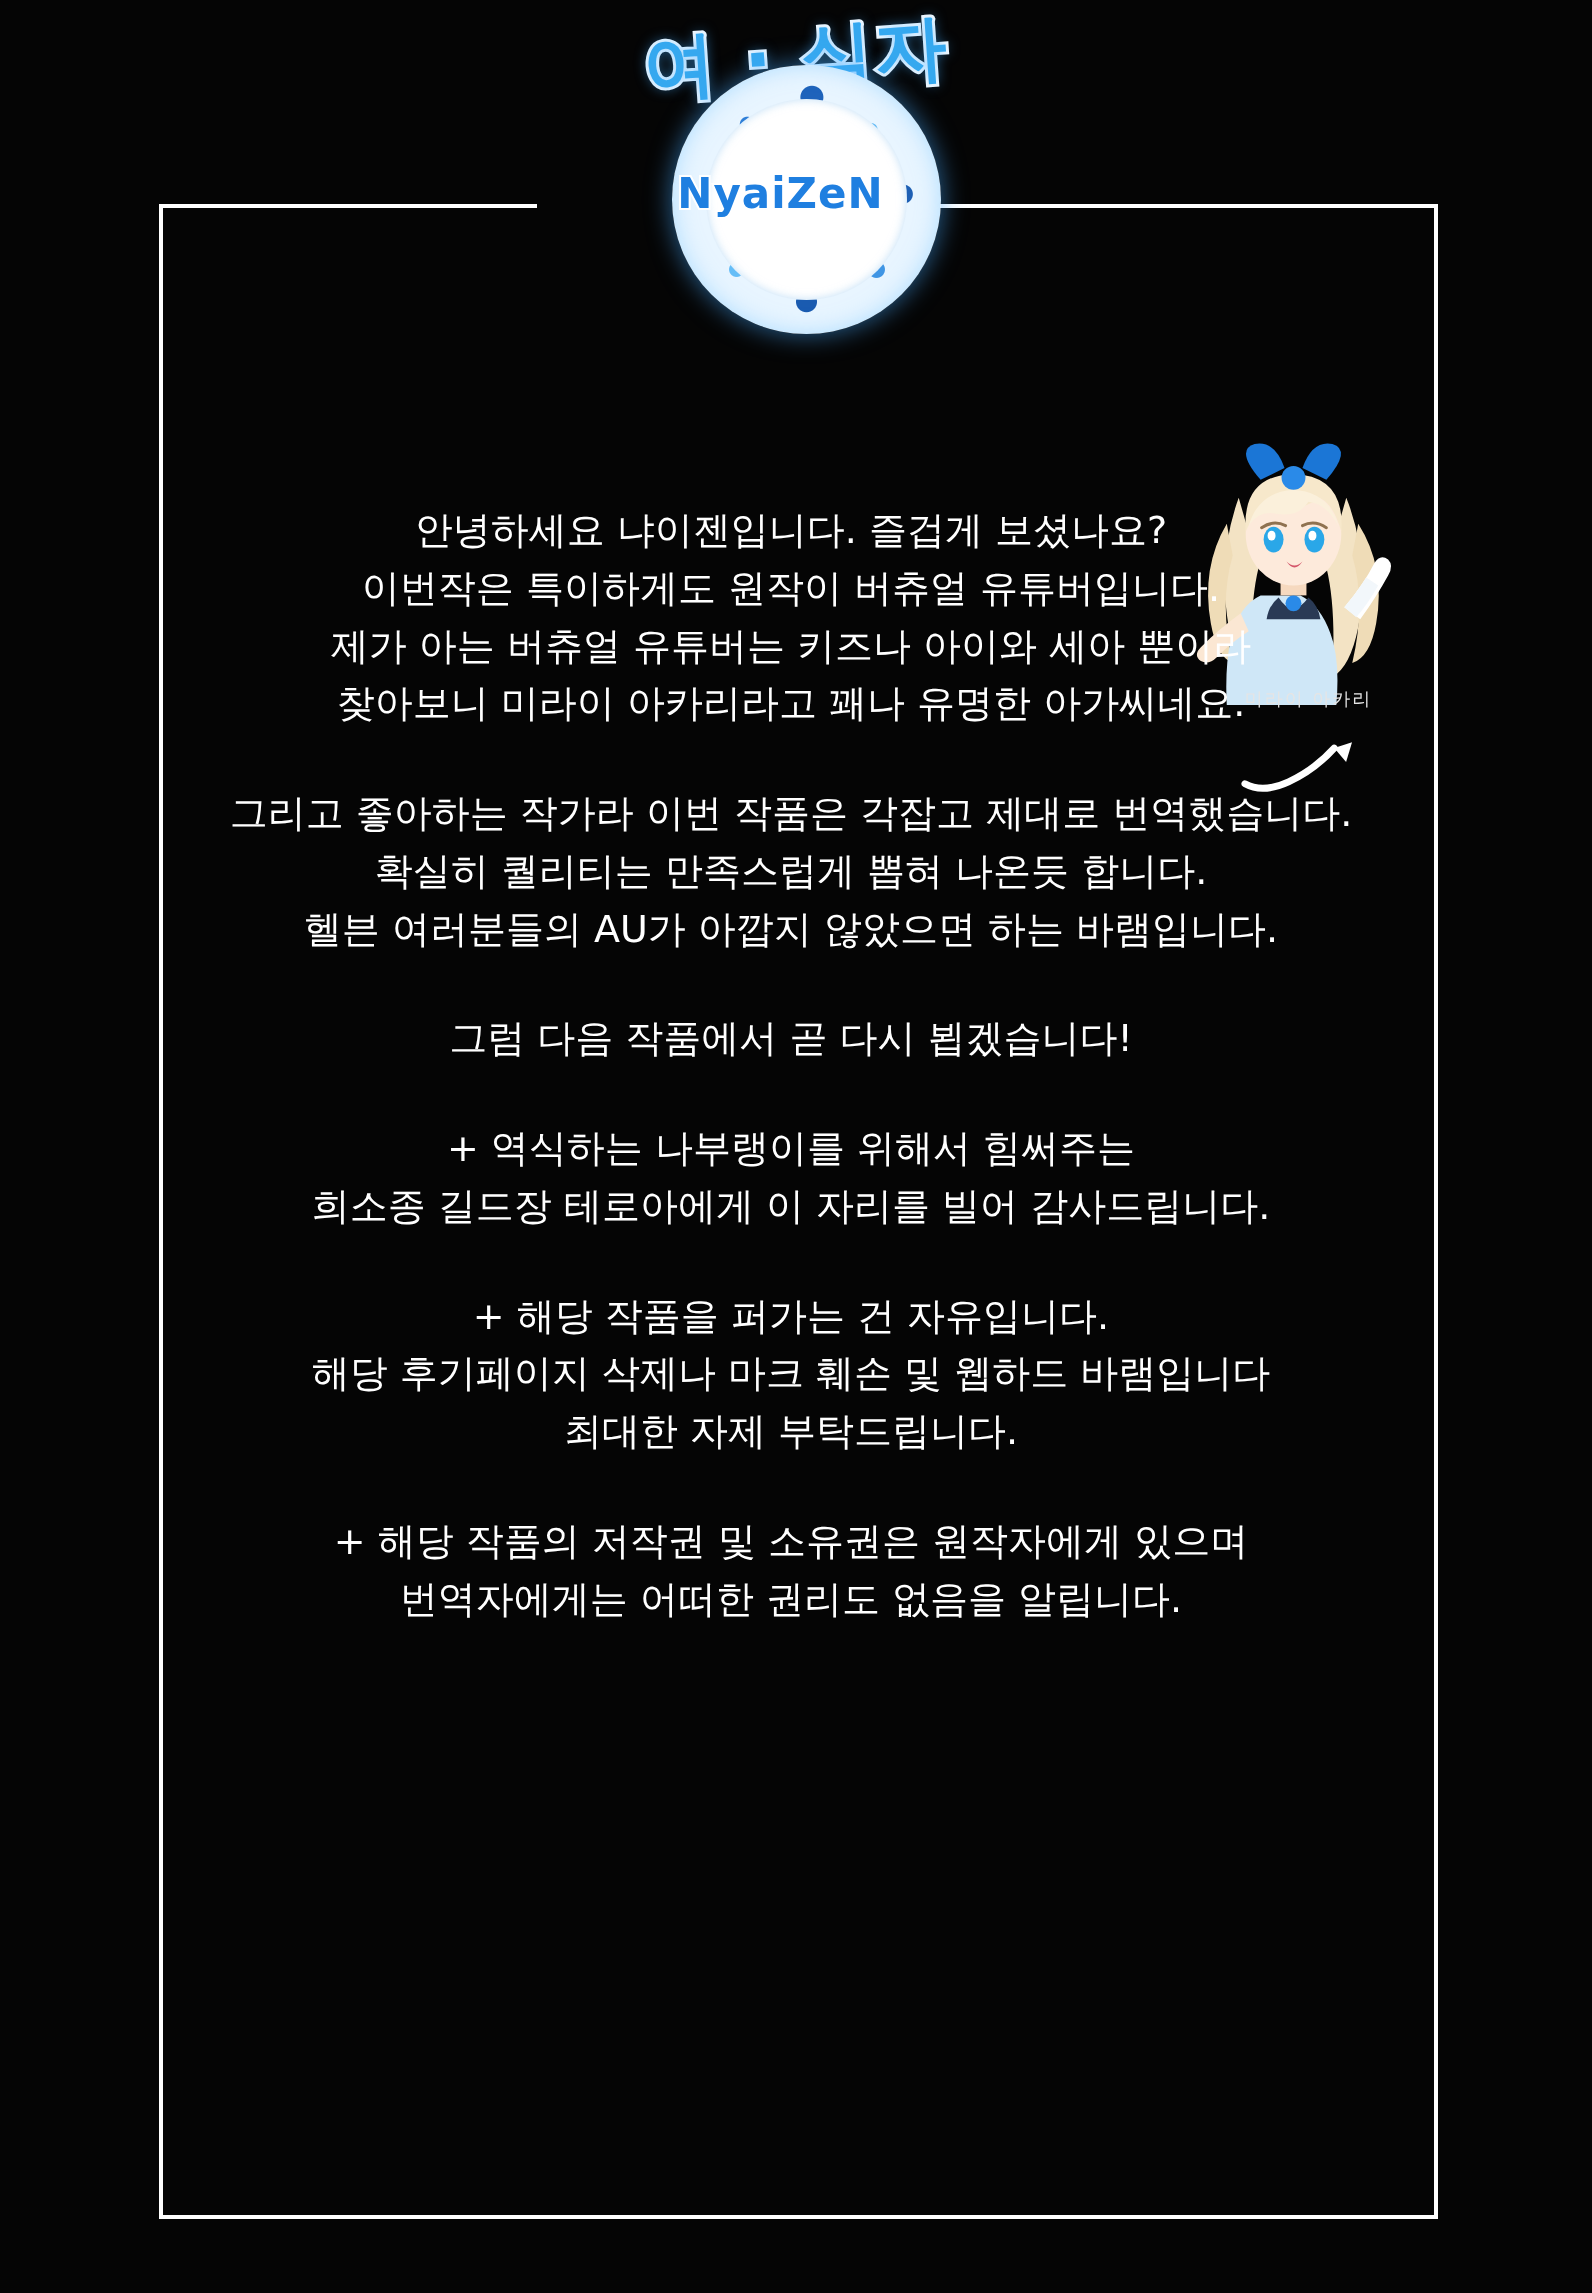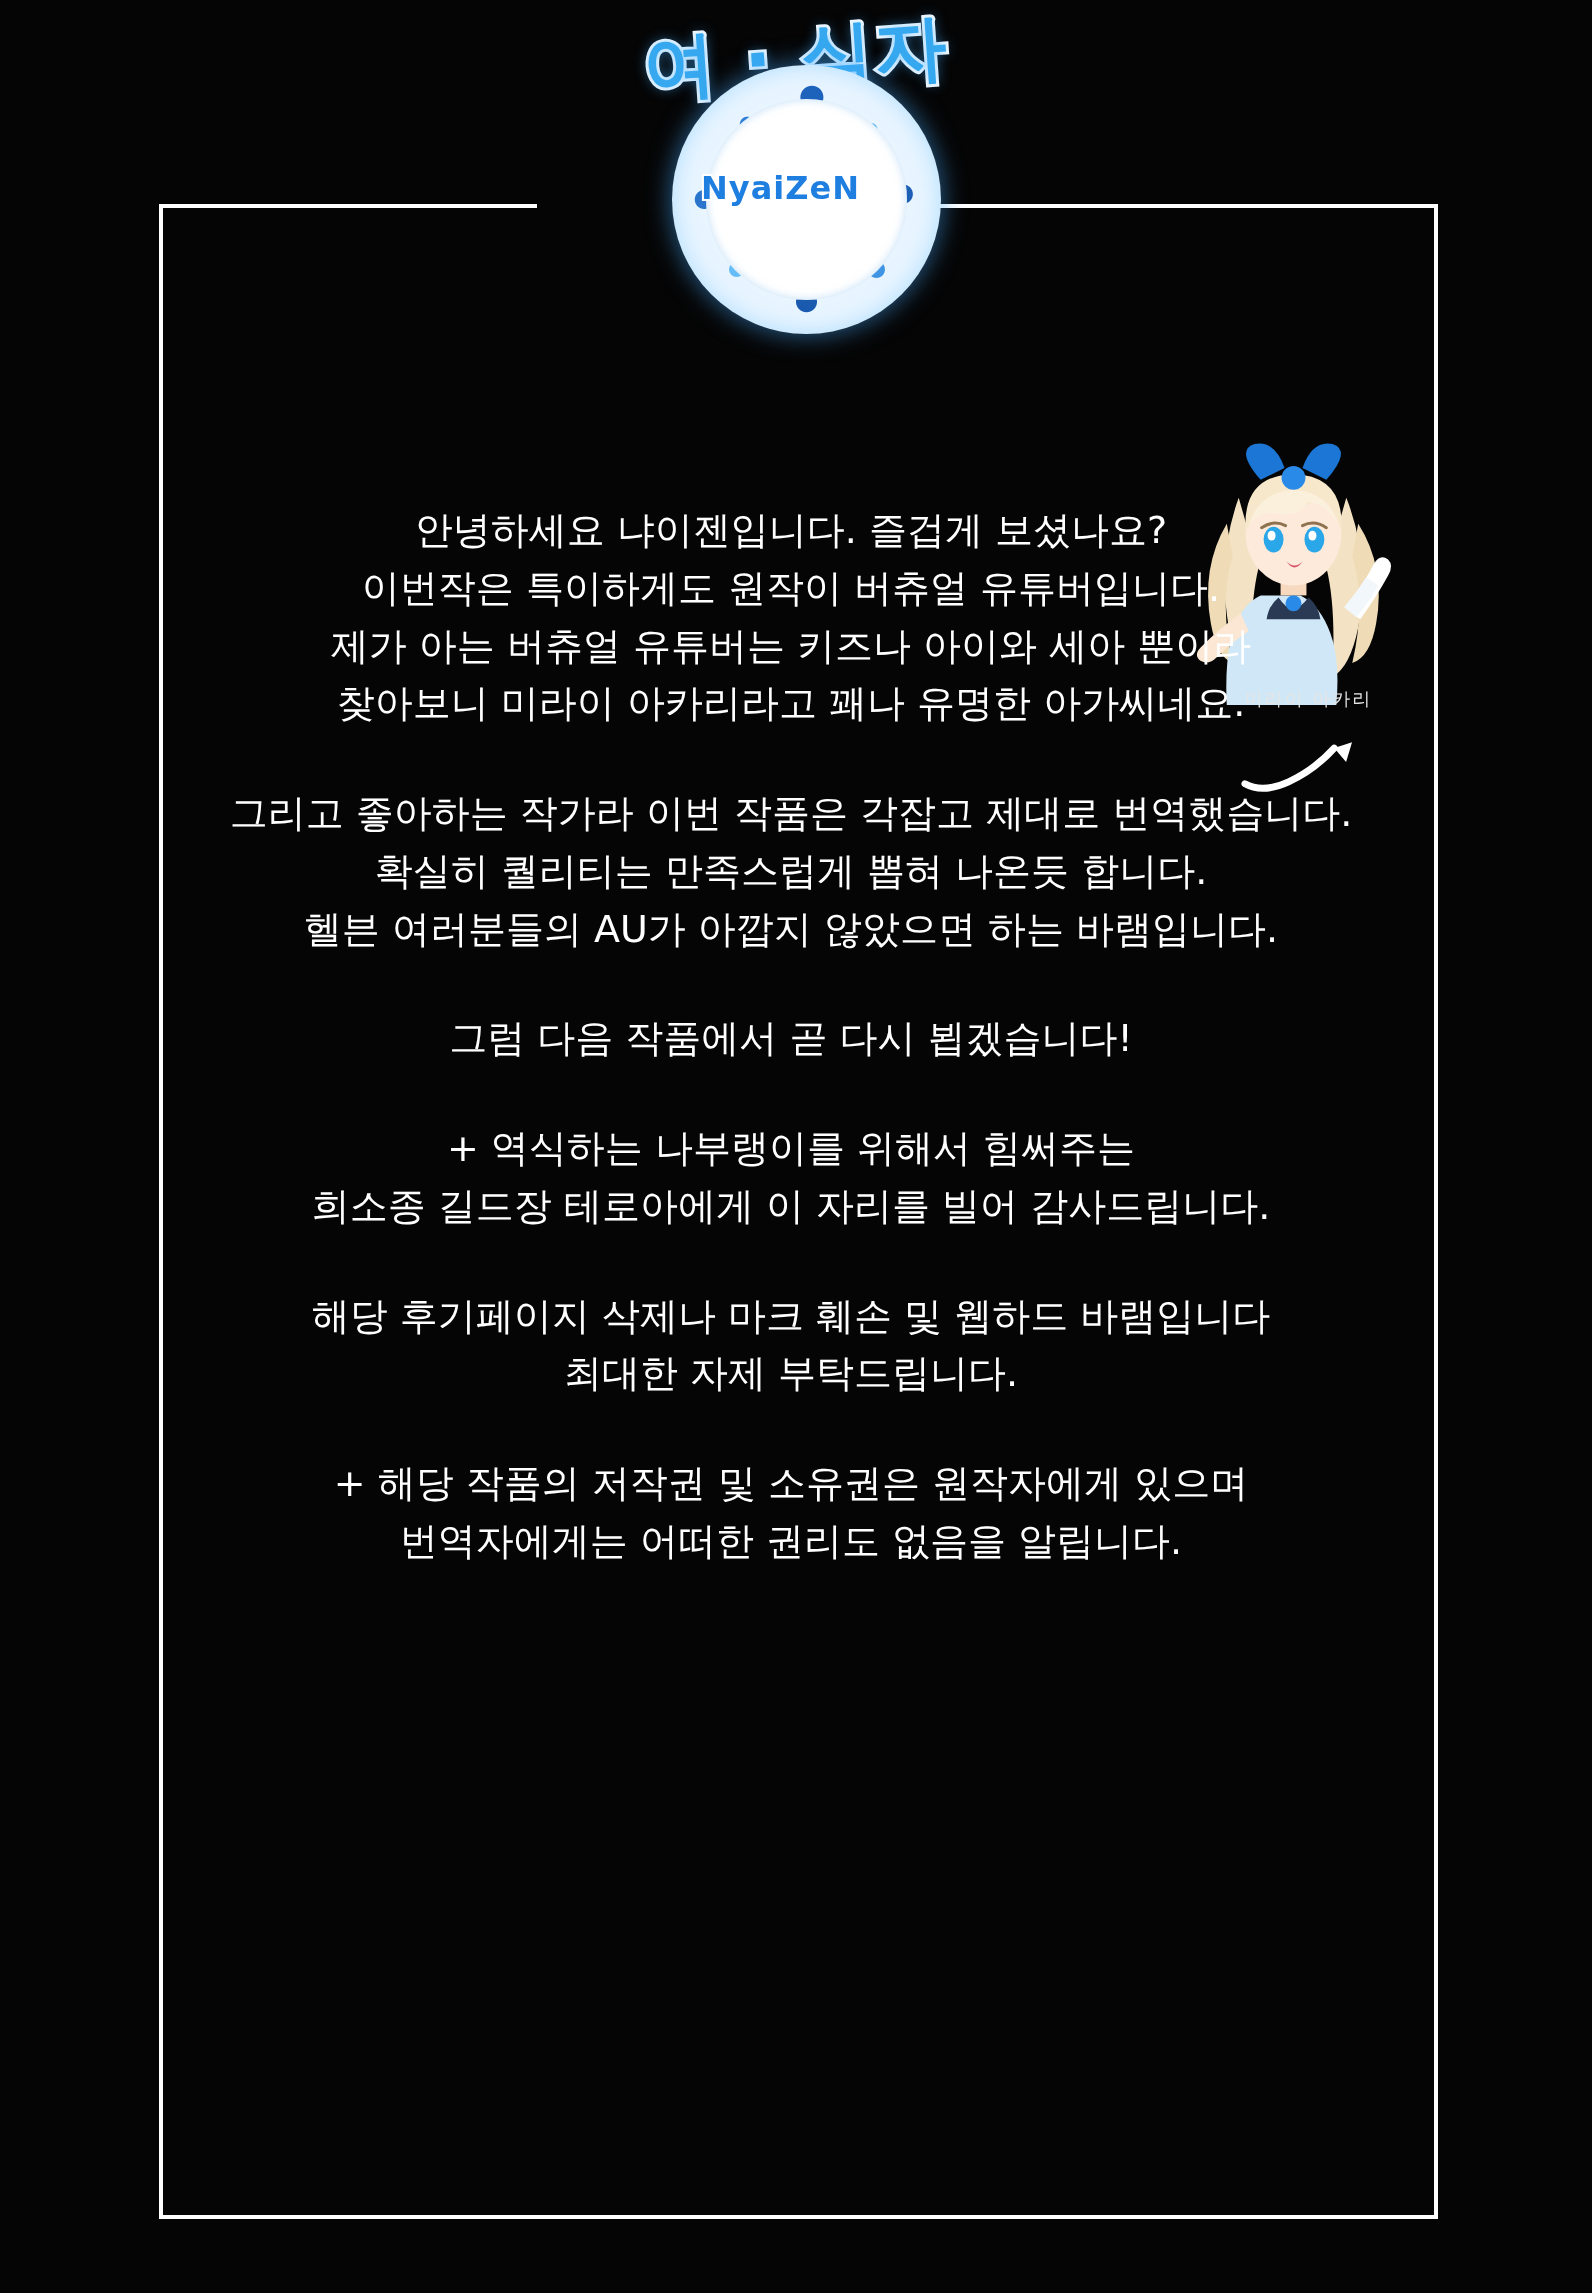--- a/index.html
+++ b/index.html
@@ -97,21 +97,21 @@
     border-radius: 50%;
     background: #ffffff;
     box-shadow: inset 0 0 10px rgba(150,200,240,0.6);
   }
   .logo-name {
     position: absolute;
     left: 55px;
     top: 159px;
     width: 217px;
     text-align: center;
-    font-size: 32px;
+    font-size: 42px;
     font-weight: 900;
     letter-spacing: 1px;
     color: #1f7fe0;
     -webkit-text-stroke: 4px #ffffff;
     paint-order: stroke fill;
     z-index: 3;
   }
 
   
   .content {
@@ -242,20 +242,21 @@
     <div class="para">
       <div class="line">그럼 다음 작품에서 곧 다시 뵙겠습니다!</div>
     </div>
 
     <div class="para">
       <div class="line">+ 역식하는 나부랭이를 위해서 힘써주는</div>
       <div class="line">희소종 길드장 테로아에게 이 자리를 빌어 감사드립니다.</div>
     </div>
 
     <div class="para">
+      <div class="line">+ 해당 작품을 퍼가는 건 자유입니다.</div>
       <div class="line">해당 후기페이지 삭제나 마크 훼손 및 웹하드 바램입니다</div>
       <div class="line">최대한 자제 부탁드립니다.</div>
     </div>
 
     <div class="para">
       <div class="line">+ 해당 작품의 저작권 및 소유권은 원작자에게 있으며</div>
       <div class="line">번역자에게는 어떠한 권리도 없음을 알립니다.</div>
     </div>
 
   </div>

